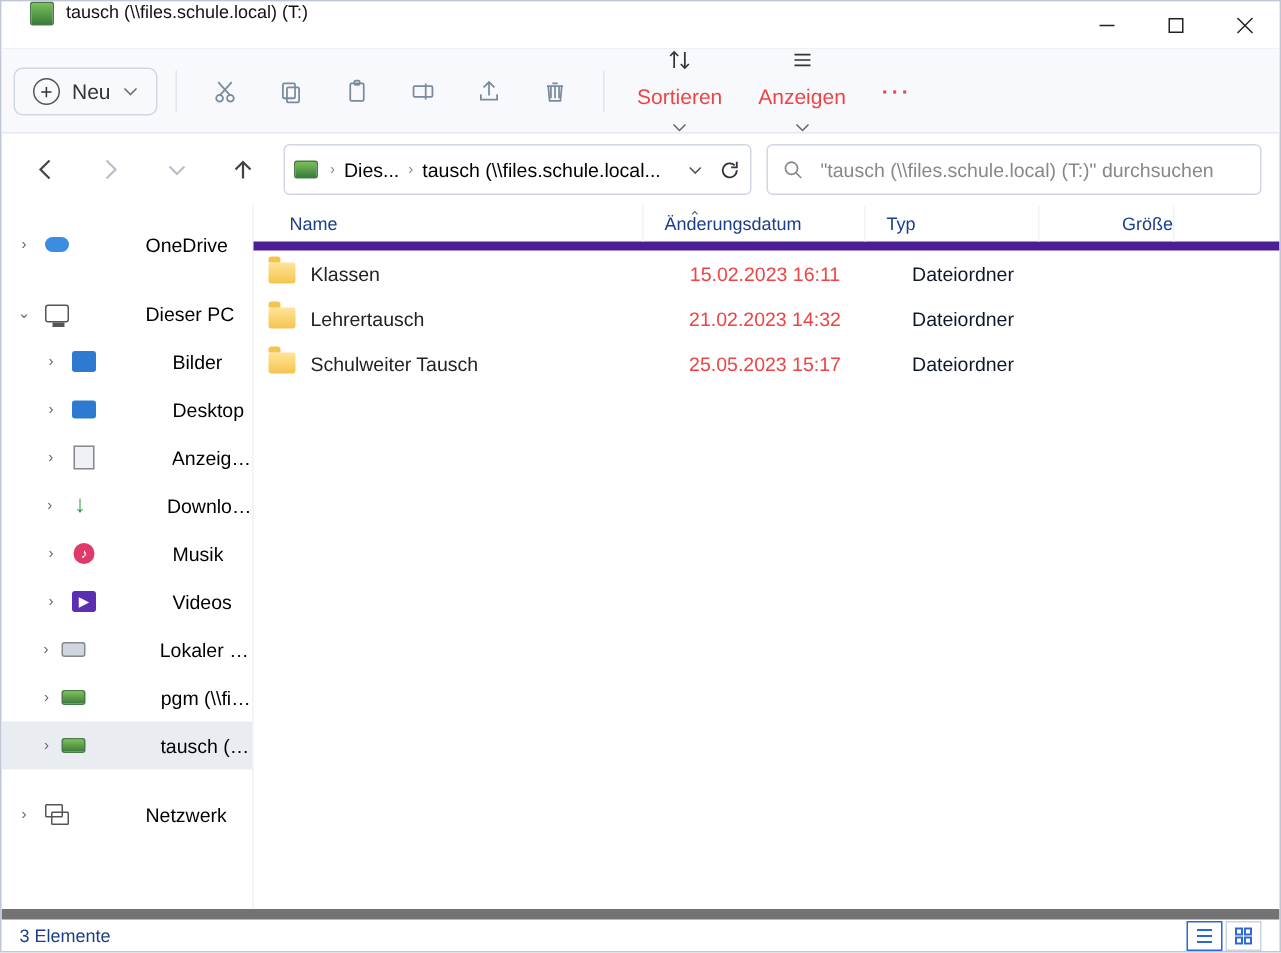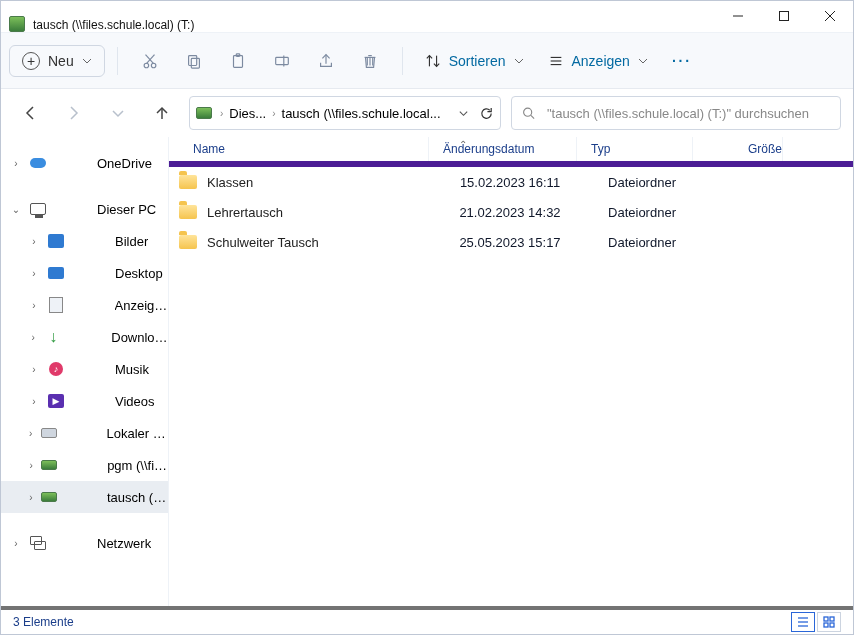--- a/index.html
+++ b/index.html
@@ -1,33 +1,33 @@
 <!DOCTYPE html>
 <html><head>
 <meta charset="utf-8">
 <style>
   * { box-sizing: border-box; font-family: "Segoe UI", Arial, sans-serif; }
   body { margin: 0; background: #fff; width: 854px; height: 635px; overflow: hidden; display:flex; flex-direction:column; border:1px solid #bfc7d5; }
 
   
-  .titlebar { height: 32px; display:flex; align-items:flex-end; padding-left:8px; background:#fff; border-bottom:1px solid #eef2f7;}
+  .titlebar { height: 32px; display:flex; align-items:flex-start; padding-left:19px; background:#fff; border-bottom:1px solid #eef2f7;}
   .titlebar .appicon { width:16px; height:16px; background: linear-gradient(#7cbf5a, #3b7d3b); border:1px solid #4a7a4a; border-radius:2px; margin-right:8px;}
   .titlebar .title { font-size:12px; color:#111; }
   .winbtns { margin-left:auto; display:flex;}
   .winbtn { width:46px; height:32px; display:flex; align-items:center; justify-content:center; color:#222;}
   .winbtn svg { width:12px; height:12px; stroke:currentColor; fill:none; stroke-width:1;}
 
   
   .toolbar { height:56px; background:#f7f9fc; border-bottom:1px solid #e6eaf0; display:flex; align-items:center; padding:0 8px; gap:4px;}
   .tb-new { display:flex; align-items:center; gap:8px; border:1px solid #d0d7e2; border-radius:6px; padding:6px 12px; color:#333; font-size:14px;}
   .tb-new .plus { width:18px; height:18px; border:1px solid #555; border-radius:50%; display:flex; align-items:center; justify-content:center; font-size:14px; line-height:1;}
   .tb-sep { width:1px; height:28px; background:#e0e6ee; margin:0 8px;}
   .tb-icon { width:40px; height:36px; display:flex; align-items:center; justify-content:center; border-radius:6px; color:#7c8aa0;}
   .tb-icon svg{ width:18px; height:18px; stroke:currentColor; fill:none; stroke-width:1.3;}
-  .tb-label-btn { display:flex; align-items:center; gap:8px; padding:6px 10px; color:#0369a1; font-size:14px; border-radius:6px;}
+  .tb-label-btn { display:flex; align-items:center; gap:8px; padding:6px 10px; color:#ef4444; font-size:14px; border-radius:6px;flex-direction:column;}
   .chev { width:10px; height:10px; }
   .dots { letter-spacing:2px; font-weight:bold;}
 
   
   .navrow { height:48px; display:flex; align-items:center; padding:0 12px; gap:10px;}
   .nav-btn { width:34px; height:34px; display:flex; align-items:center; justify-content:center; border-radius:4px; color:#444;}
   .nav-btn.disabled { color:#b8c0cc;}
   .nav-btn svg { width:16px; height:16px; stroke:currentColor; fill:none; stroke-width:1.5;}
   .addr { flex:1 1 auto; height:34px; border:1px solid #d0d7e2; border-radius:4px; display:flex; align-items:center; padding:0 6px; gap:4px; font-size:13px; min-width:0;}
   .addr .crumb { padding:2px 2px; white-space:nowrap; overflow:hidden; text-overflow:ellipsis;}
@@ -54,28 +54,28 @@
   .col { padding-left:14px; display:flex; align-items:center; gap:8px; border-right:1px solid #eef2f7; height:100%;}
   .col.name { width:260px; padding-left:24px;}
   .col.date { width:148px;}
   .col.type { width:116px;}
   .col.size { width:90px;justify-content:flex-end;}
   .sort-ind { position:absolute; left:290px; top:2px; font-size:10px; color:#666;}
   .rows { flex:1;}
   .row { display:flex; height:30px; align-items:center; font-size:13px; color:#222;text-align:center;}
   .row .c { padding-left:14px;}
   .row .c.name { width:260px; display:flex; align-items:center; gap:10px; padding-left:10px;}
-  .row .c.date { width:148px; color:#0f172a;}
+  .row .c.date { width:148px; color:#ef4444;}
   .row .c.type { width:116px; color:#0f172a;}
   .row .c.size { width:90px;}
   .folder { width:18px; height:14px; background:linear-gradient(#ffe49a,#f5c44e); border-radius:2px; position:relative;}
   .folder::before{content:""; position:absolute; top:-4px; left:0; width:8px; height:4px; background:#f5c44e; border-radius:2px 2px 0 0;}
 
   
-  .status { height:28px; border-top:4px solid #737373; display:flex; align-items:center; padding:0 12px; font-size:12px; color:#1b3e8a;}
+  .status { height:28px; border-top:7px solid #737373; display:flex; align-items:center; padding:0 12px; font-size:12px; color:#1b3e8a;}
   .view-toggles { margin-left:auto; display:flex; gap:2px;}
   .vt { width:24px; height:20px; border:1px solid #ccd4e0; display:flex; align-items:center; justify-content:center;}
   .vt.active { border-color:#2a66d8;}
   .vt svg{width:14px;height:14px;stroke:#2a66d8;fill:none;stroke-width:1.3;}
 
   
   .ico-pc { width:16px; height:12px; border:1px solid #555; border-radius:2px; position:relative;}
   .ico-pc::after{content:""; position:absolute; bottom:-4px; left:4px; width:8px; height:3px; background:#555;}
   .ico-cloud { width:16px; height:10px; background:#3a8de0; border-radius:6px;}
   .ico-img { width:16px; height:14px; background:#2f7ad1; border-radius:2px;}

